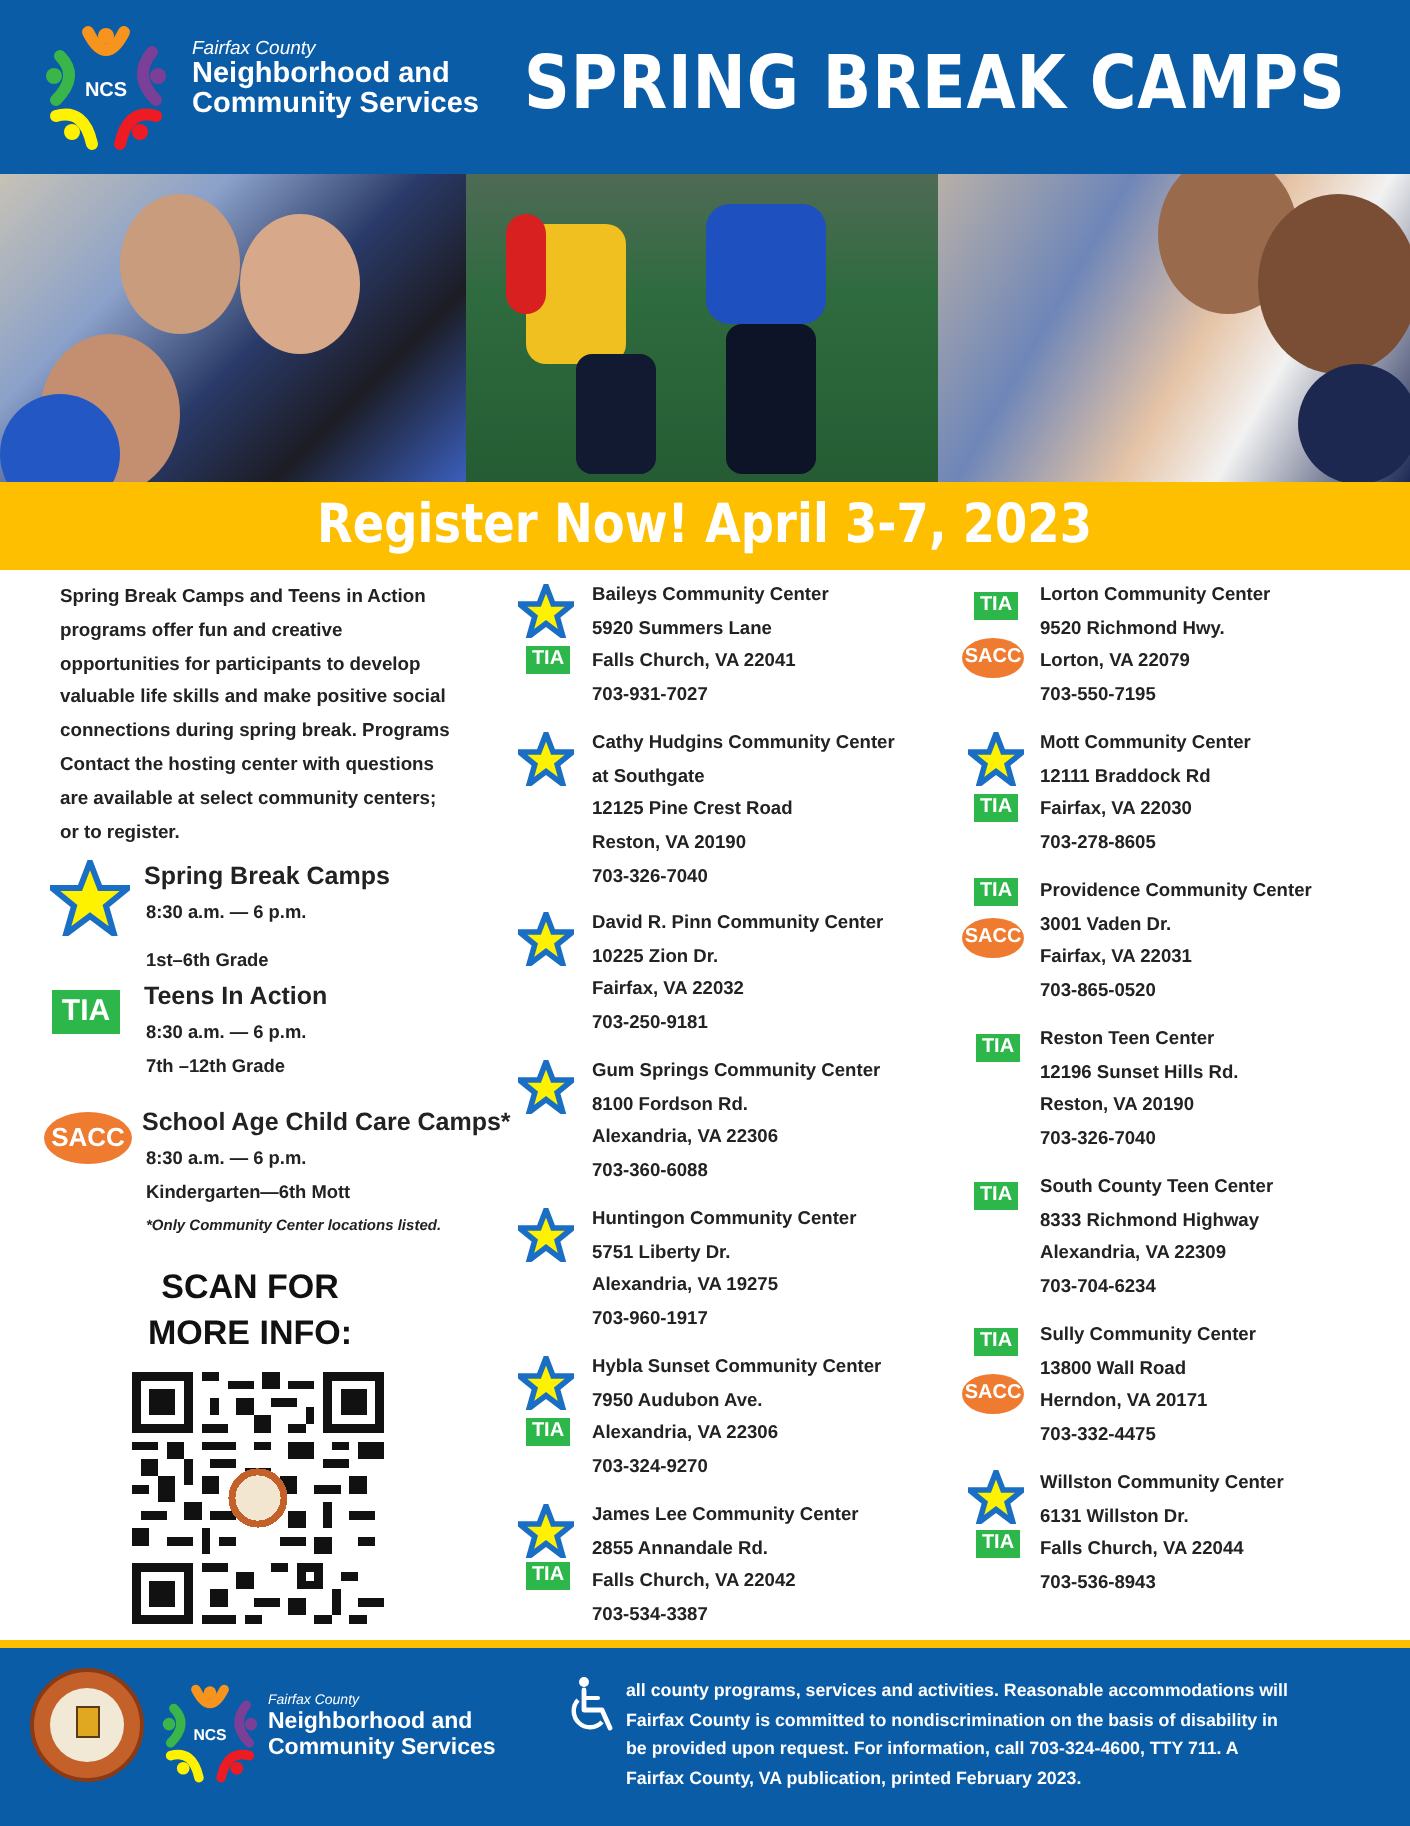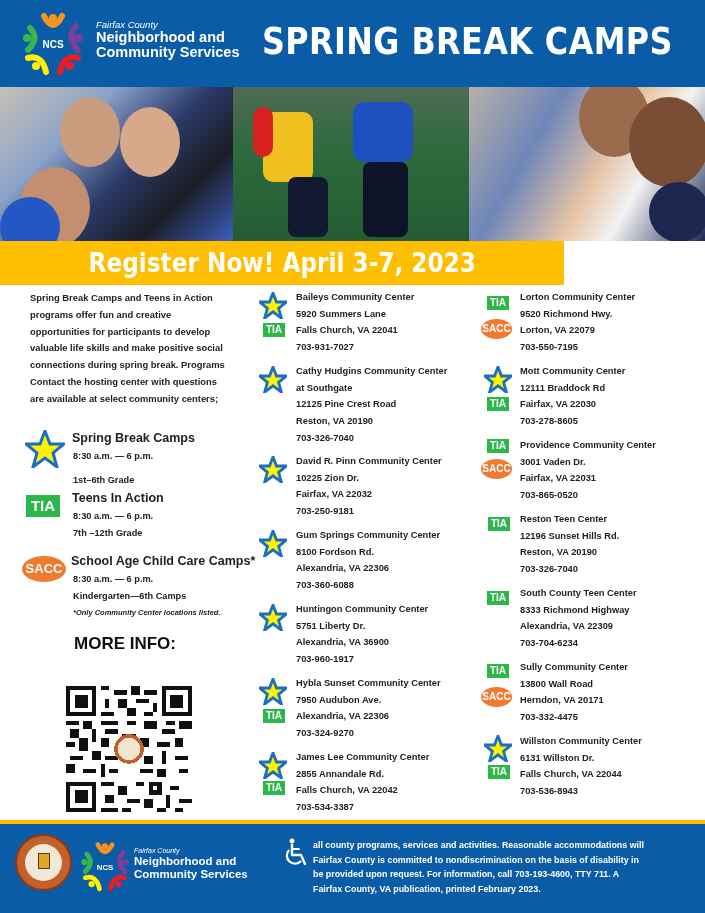--- a/index.html
+++ b/index.html
@@ -16,21 +16,21 @@
 
     
     .photos { position: absolute; left: 0; top: 87px; width: 705px; height: 154px; display: flex; }
     .photo { height: 154px; position: relative; overflow: hidden; }
     .p1 { width: 233px; background: linear-gradient(135deg, #c7c2b6 0%, #8ba1c9 30%, #2a3a68 55%, #1c1c24 75%, #3a5fbd 100%); }
     .p2 { width: 236px; background: linear-gradient(180deg, #4f6a55 0%, #2e6b3e 40%, #255c33 100%); }
     .p3 { width: 236px; background: linear-gradient(120deg, #b8b0a8 0%, #6e86b8 30%, #e6c4a6 55%, #f2f2f2 70%, #1e2a55 100%); }
     .photo .blob { position: absolute; border-radius: 50%; }
 
     
-    .banner { position: absolute; left: 0; top: 241px; width: 564px; height: 44px; background: #fdbf00; text-align: center; }
+    .banner { position: absolute; left: 0; top: 241px; width: 705px; height: 44px; background: #fdbf00; text-align: center; }
     .banner span { display: inline-block; color: #fff; font-size: 27px; font-weight: bold; line-height: 44px; font-family: "DejaVu Sans", sans-serif; transform: scaleX(0.86); }
 
     
     .intro { position: absolute; left: 30px; top: 290px; width: 210px; font-size: 9.4px; font-weight: bold; line-height: 16.8px; color: #222; }
     .legend-item { position: absolute; left: 22px; }
     .legend-item .name { position: absolute; left: 50px; top: 0; font-size: 12.5px; font-weight: bold; white-space: nowrap; color: #222; }
     .legend-item .line { position: absolute; left: 51px; font-size: 9.2px; font-weight: bold; white-space: nowrap; color: #222; }
     .legend-item .note { position: absolute; left: 51px; font-size: 7.5px; font-style: italic; font-weight: bold; white-space: nowrap; color: #222; }
 
     .badge-tia { display: inline-block; background: #2db74a; color: #fff; font-weight: bold; text-align: center; font-family: "Liberation Sans", sans-serif; }
@@ -109,20 +109,21 @@
 </div>
 
 <div class="intro">
   <div>Spring Break Camps and Teens in Action</div>
   <div>programs offer fun and creative</div>
   <div>opportunities for participants to develop</div>
   <div>valuable life skills and make positive social</div>
   <div>connections during spring break. Programs</div>
   <div>Contact the hosting center with questions</div>
   <div>are available at select community centers;</div>
+  <div>or to register.</div>
 </div>
 
 <div class="legend-item" style="top:430px;">
   <svg style="position:absolute;left:3px;top:0;width:40px;height:38px;" viewBox="0 0 40 38">
     <polygon points="20,1 25,14 39,14 28,23 32,37 20,28 8,37 12,23 1,14 15,14" fill="#fff200" stroke="#1a6fc4" stroke-width="3" stroke-linejoin="miter"></polygon>
   </svg>
   <div class="name" style="top:1px;">Spring Break Camps</div>
   <div class="line" style="top:21px;">8:30 a.m. — 6 p.m.</div>
   <div class="line" style="top:45px;">1st–6th Grade</div>
 </div>
@@ -131,25 +132,26 @@
   <span class="badge-tia" style="position:absolute;left:4px;top:5px;width:34px;height:22px;font-size:15px;line-height:22px;">TIA</span>
   <div class="name" style="top:1px;">Teens In Action</div>
   <div class="line" style="top:21px;">8:30 a.m. — 6 p.m.</div>
   <div class="line" style="top:38px;">7th –12th Grade</div>
 </div>
 
 <div class="legend-item" style="top:553px;">
   <span class="badge-sacc" style="position:absolute;left:0;top:3px;width:44px;height:26px;font-size:13px;line-height:26px;">SACC</span>
   <div class="name" style="top:1px;left:49px;">School Age Child Care Camps*</div>
   <div class="line" style="top:21px;">8:30 a.m. — 6 p.m.</div>
-  <div class="line" style="top:38px;">Kindergarten—6th Camps</div>
+  <div class="line" style="top:38px;">Kindergarten—6th Mott</div>
   <div class="note" style="top:55px;">*Only Community Center locations listed.</div>
 </div>
 
 <div class="scan">
+  <div>SCAN FOR</div>
   <div>MORE INFO:</div>
 </div>
 <div class="qr">
   <svg viewBox="0 0 29 29" shape-rendering="crispEdges">
     <rect width="29" height="29" fill="#fff"></rect>
     <g fill="#111">
       <rect x="0" y="0" width="7" height="7"></rect>
         <rect x="1" y="1" width="5" height="5" fill="#fff"></rect>
         <rect x="2" y="2" width="3" height="3"></rect>
       <rect x="22" y="0" width="7" height="7"></rect>
@@ -270,21 +272,21 @@
   </div>
 </div>
 
 <div class="site" style="left:259px;top:601px;">
   <svg class="ic" style="left:0;top:3px;width:28px;height:27px;" viewBox="0 0 40 38">
       <polygon points="20,1 25,14 39,14 28,23 32,37 20,28 8,37 12,23 1,14 15,14" fill="#fff200" stroke="#1a6fc4" stroke-width="4"></polygon>
     </svg>
   <div class="txt">
     <div>Huntingon Community Center</div>
     <div>5751 Liberty Dr.</div>
-    <div>Alexandria, VA 36900</div>
+    <div>Alexandria, VA 19275</div>
     <div>703-960-1917</div>
   </div>
 </div>
 
 <div class="site" style="left:259px;top:675px;">
   <svg class="ic" style="left:0;top:3px;width:28px;height:27px;" viewBox="0 0 40 38">
       <polygon points="20,1 25,14 39,14 28,23 32,37 20,28 8,37 12,23 1,14 15,14" fill="#fff200" stroke="#1a6fc4" stroke-width="4"></polygon>
     </svg>
   <span class="badge-tia ic" style="left:4px;top:34px;width:22px;height:14px;font-size:10px;line-height:14px;">TIA</span>
   <div class="txt">
@@ -414,16 +416,16 @@
   </div>
   <svg class="wheelchair" viewBox="0 0 28 30">
     <circle cx="10" cy="3" r="2.5" fill="#fff"></circle>
     <path d="M10 7 L10 17 L19 17 L23 26" stroke="#fff" stroke-width="2.4" fill="none" stroke-linecap="round" stroke-linejoin="round"></path>
     <path d="M10 11 L17 11" stroke="#fff" stroke-width="2" fill="none" stroke-linecap="round"></path>
     <path d="M7 12 A8 8 0 1 0 19 23" stroke="#fff" stroke-width="2.2" fill="none"></path>
   </svg>
   <div class="disclaimer">
     <div>all county programs, services and activities. Reasonable accommodations will</div>
     <div>Fairfax County is committed to nondiscrimination on the basis of disability in</div>
-    <div>be provided upon request. For information, call 703-193-4600, TTY 711.  A</div>
+    <div>be provided upon request. For information, call 703-324-4600, TTY 711.  A</div>
     <div>Fairfax County, VA publication, printed February 2023.</div>
   </div>
 </div>
 
 </body></html>

